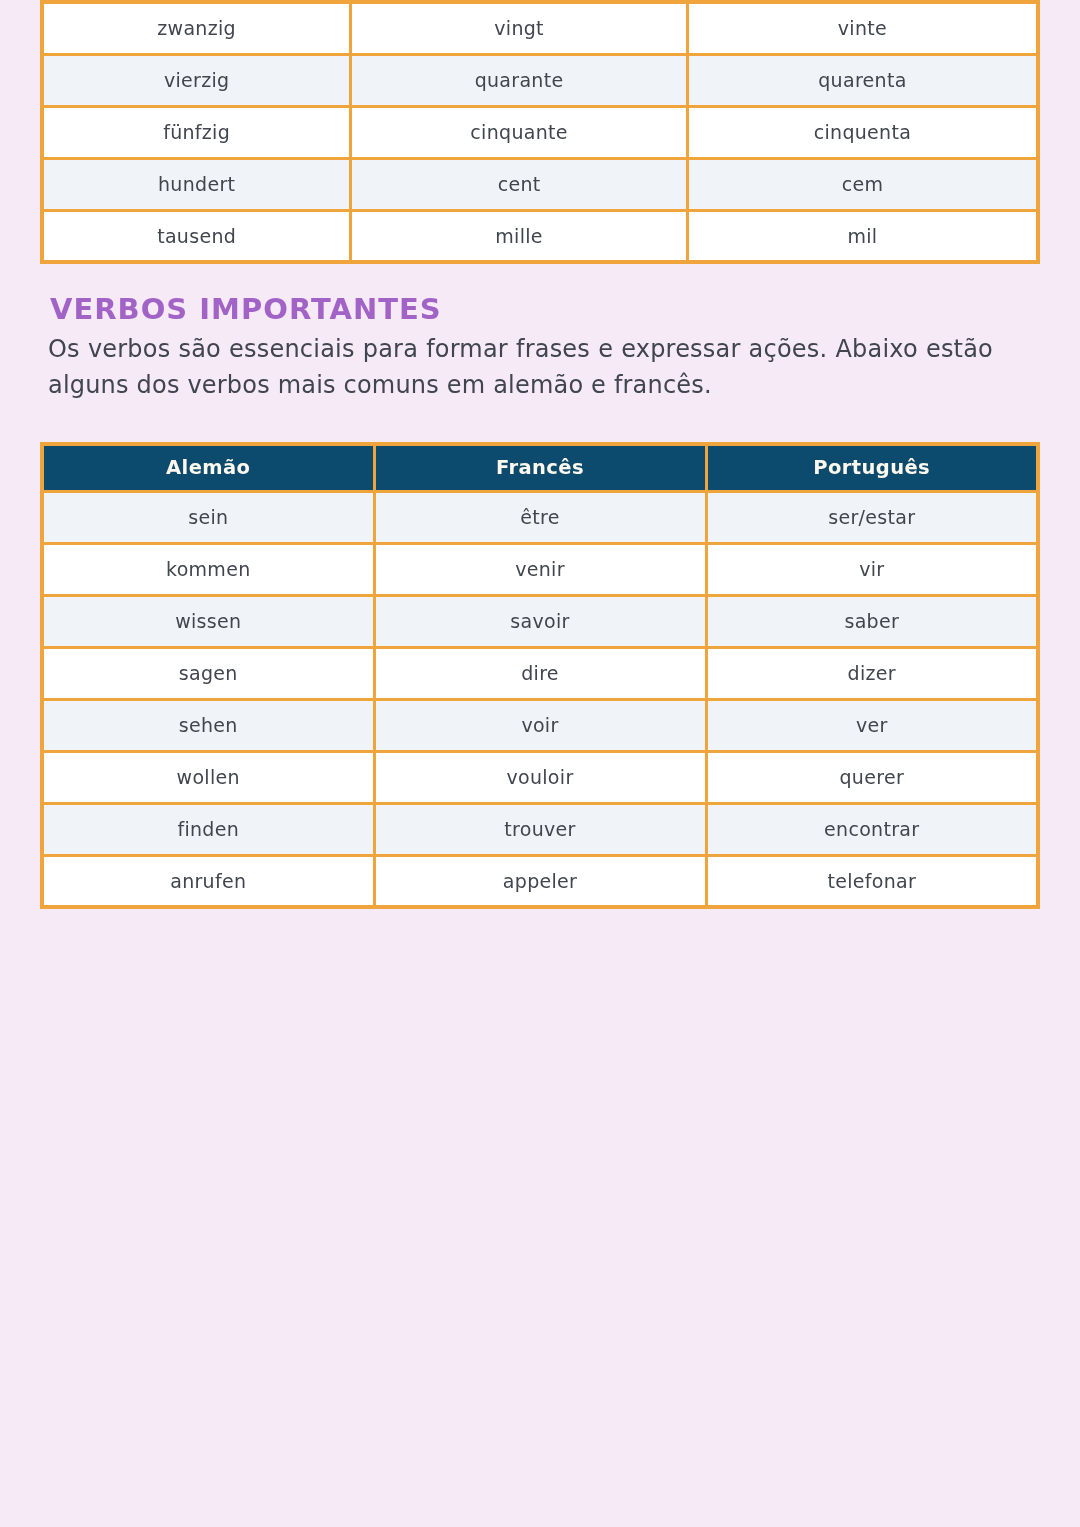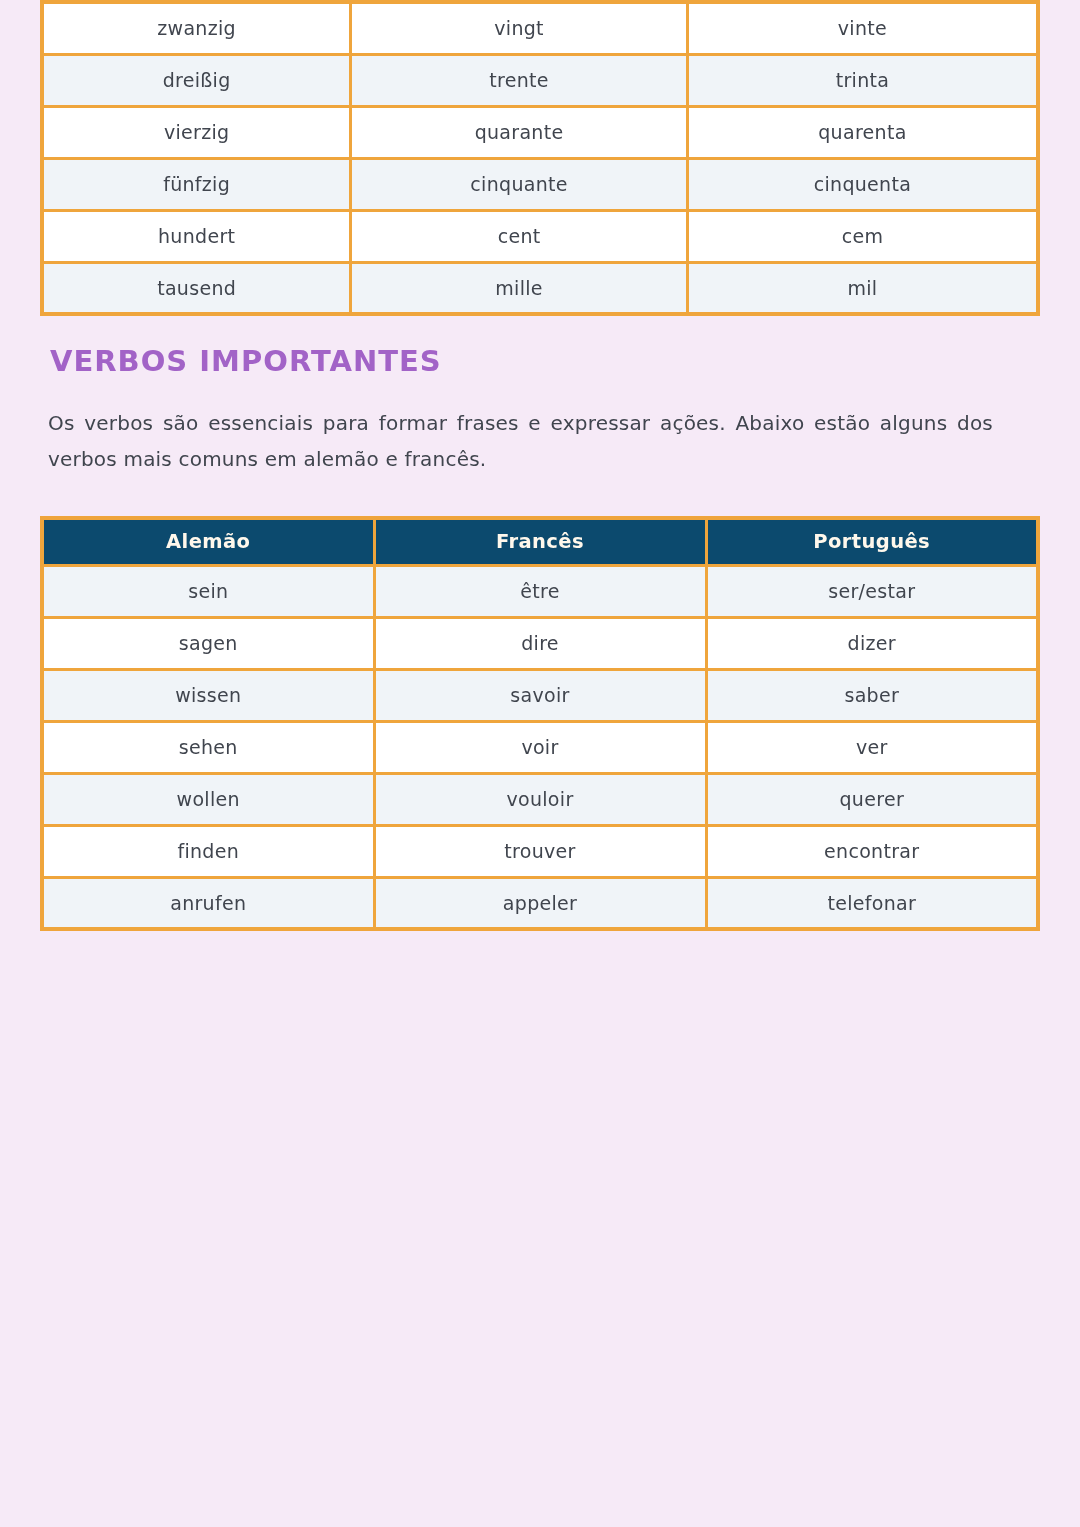--- a/index.html
+++ b/index.html
@@ -57,24 +57,24 @@
   .section-heading {
     margin-top: 28px;
     margin-left: 10px;
     font-size: 29px;
     line-height: 34px;
     font-weight: 700;
     color: #A263C7;
     letter-spacing: 1px;
   }
   .section-intro {
-    margin-top: 27px;
+    margin-top: 5px;
     margin-left: 8px;
     width: 945px;
-    font-size: 20px;
+    font-size: 24px;
     line-height: 36px;
     color: #40454E;
     letter-spacing: 0.2px;
     text-align: justify;
   }
   .verbs-table { margin-top: 39px; }
 </style>
 </head>
 <body>
 
@@ -84,25 +84,20 @@
     <colgroup>
         <col>
         <col>
         <col>
       </colgroup>
     <tbody>
         <tr>
           <td>zwanzig</td>
           <td>vingt</td>
           <td>vinte</td>
-        </tr>
-        <tr>
-          <td>dreißig</td>
-          <td>trente</td>
-          <td>trinta</td>
         </tr>
         <tr>
           <td>vierzig</td>
           <td>quarante</td>
           <td>quarenta</td>
         </tr>
         <tr>
           <td>fünfzig</td>
           <td>cinquante</td>
           <td>cinquenta</td>
@@ -137,28 +132,33 @@
         <th>Português</th>
       </tr>
     </thead>
     <tbody>
         <tr>
           <td>sein</td>
           <td>être</td>
           <td>ser/estar</td>
         </tr>
         <tr>
-          <td>sagen</td>
-          <td>dire</td>
-          <td>dizer</td>
+          <td>kommen</td>
+          <td>venir</td>
+          <td>vir</td>
         </tr>
         <tr>
           <td>wissen</td>
           <td>savoir</td>
           <td>saber</td>
+        </tr>
+        <tr>
+          <td>sagen</td>
+          <td>dire</td>
+          <td>dizer</td>
         </tr>
         <tr>
           <td>sehen</td>
           <td>voir</td>
           <td>ver</td>
         </tr>
         <tr>
           <td>wollen</td>
           <td>vouloir</td>
           <td>querer</td>

